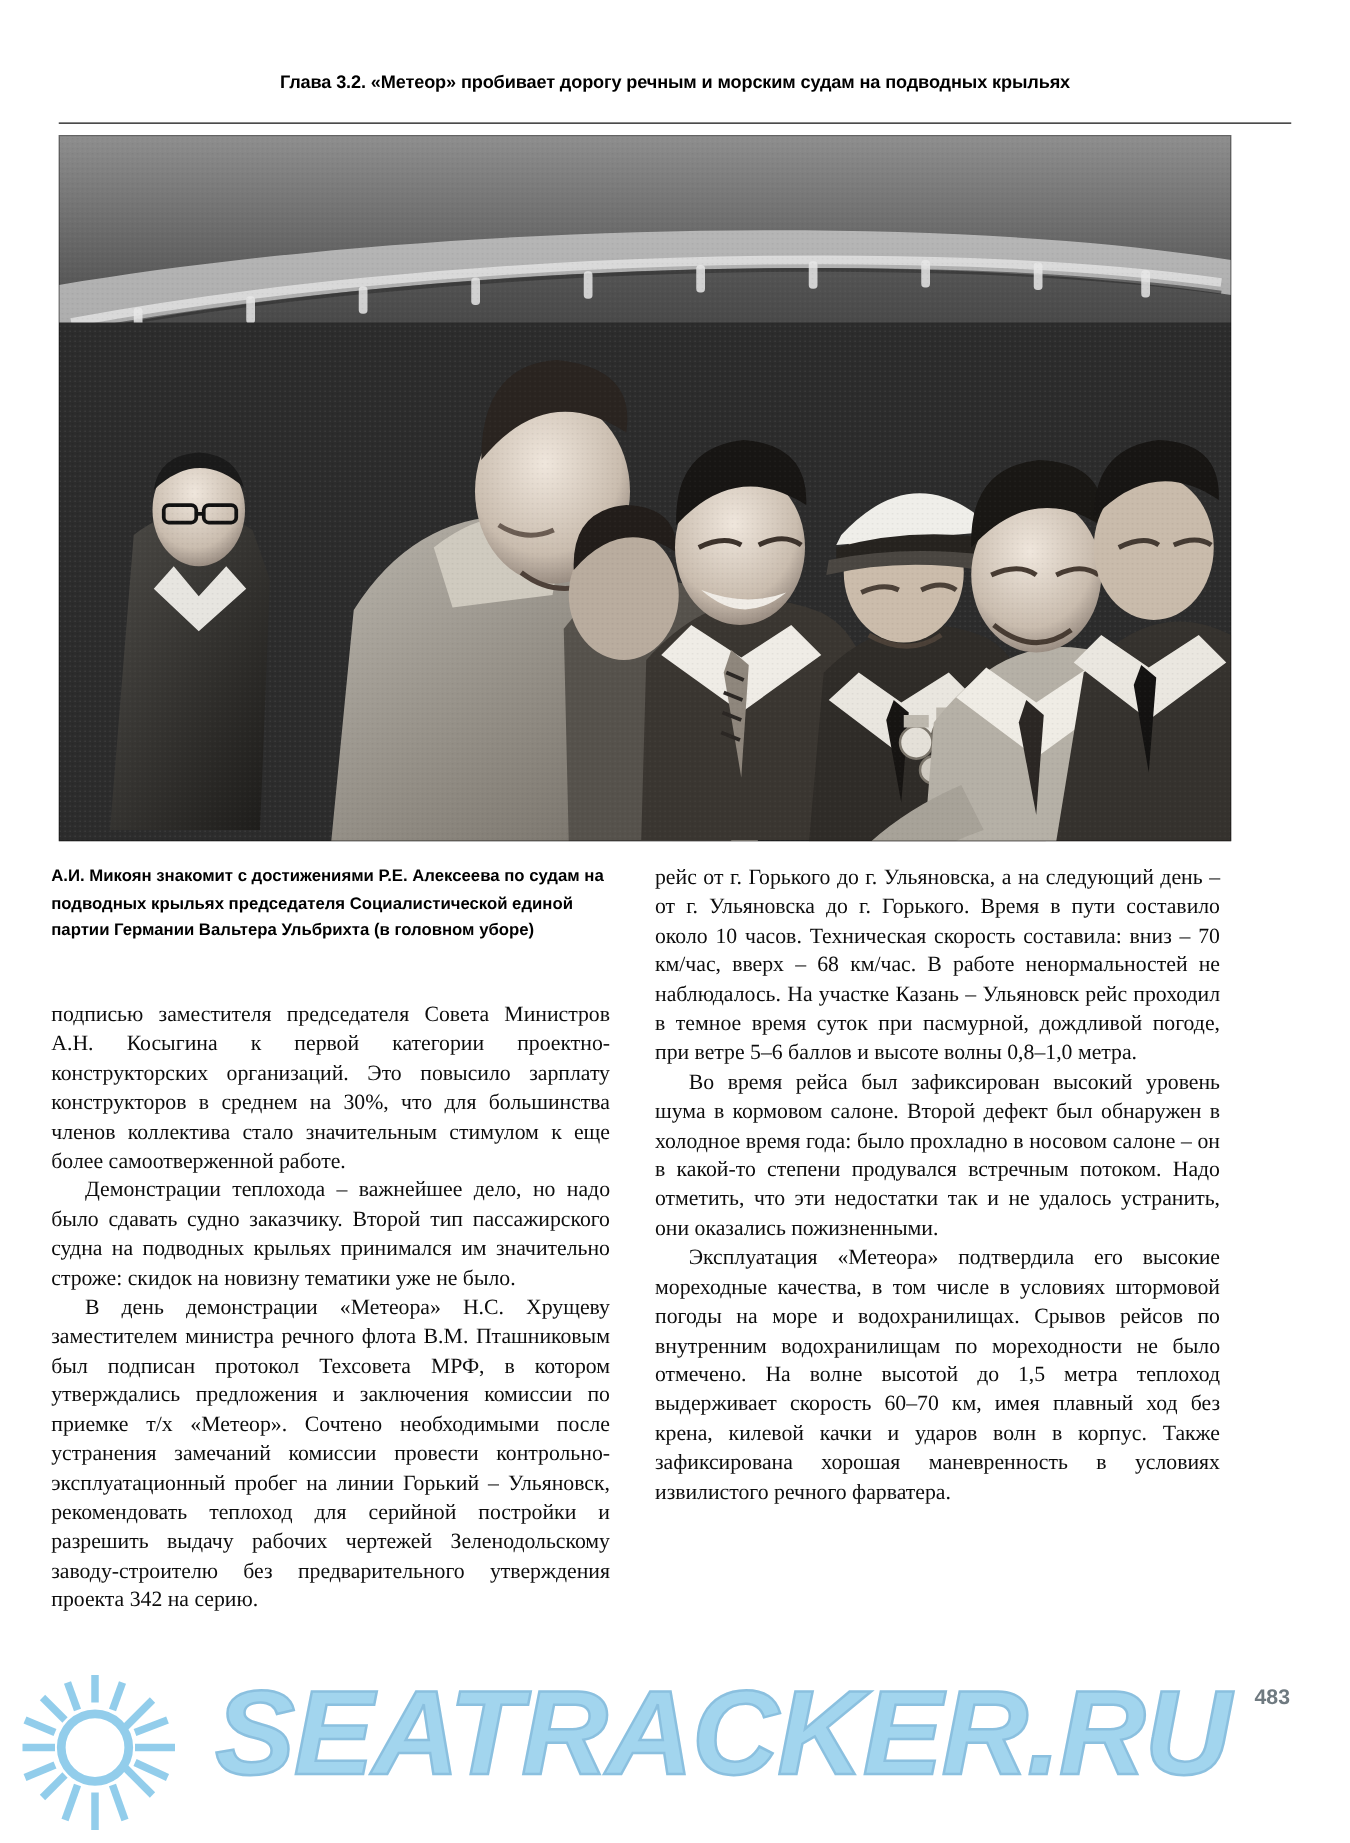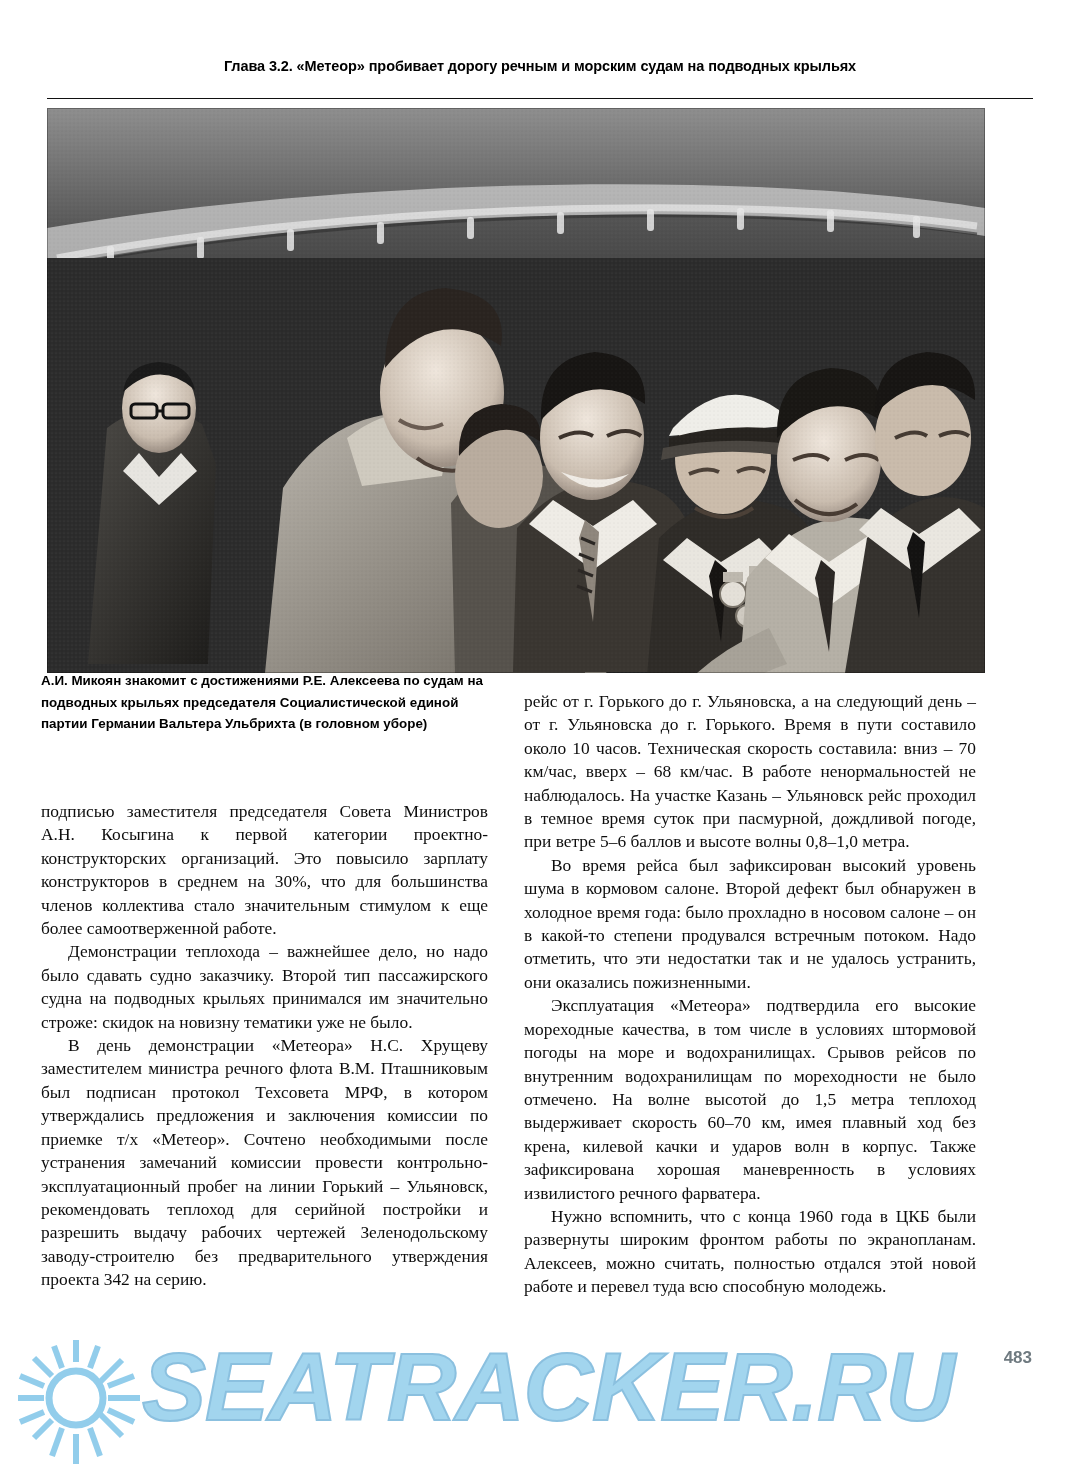--- a/index.html
+++ b/index.html
@@ -55,21 +55,21 @@
   }
   .photo-svg {
     display: block;
     width: 100%;
     height: 100%;
   }
 
   
   .caption {
     position: absolute;
-    top: 670px;
+    top: 690px;
     left: 41px;
     width: 447px;
     font-family: "Liberation Sans", sans-serif;
     font-size: 13.4px;
     font-weight: bold;
     line-height: 1.62;
     color: #000;
     text-align: left;
   }
 
@@ -115,21 +115,21 @@
   .watermark {
     position: absolute;
     left: 0;
     top: 1330px;
     width: 1080px;
     height: 144px;
     pointer-events: none;
   }
   .wm-text {
     position: absolute;
-    left: 142px;
+    left: 172px;
     top: 2px;
     font-family: "Liberation Sans", sans-serif;
     font-size: 96px;
     font-weight: bold;
     font-style: italic;
     letter-spacing: -1px;
     color: #7fc5e8;
     opacity: 0.72;
     -webkit-text-stroke: 2px #5fa9d4;
     white-space: nowrap;
@@ -311,21 +311,20 @@
   <div class="col col-left">
     <p class="noindent">подписью заместителя председателя Совета Министров А.Н. Косыгина к первой категории проектно-конструкторских организаций. Это повысило зарплату конструкторов в среднем на 30%, что для большинства членов коллектива стало значительным стимулом к еще более самоотверженной работе.</p>
     <p>Демонстрации теплохода – важнейшее дело, но надо было сдавать судно заказчику. Второй тип пассажирского судна на подводных крыльях принимался им значительно строже: скидок на новизну тематики уже не было.</p>
     <p>В день демонстрации «Метеора» Н.С. Хрущеву заместителем министра речного флота В.М. Пташниковым был подписан протокол Техсовета МРФ, в котором утверждались предложения и заключения комиссии по приемке т/х «Метеор». Сочтено необходимыми после устранения замечаний комиссии провести контрольно-эксплуатационный пробег на линии Горький – Ульяновск, рекомендовать теплоход для серийной постройки и разрешить выдачу рабочих чертежей Зеленодольскому заводу-строителю без предварительного утверждения проекта 342 на серию.</p>
   </div>
 
   <div class="col col-right">
     <p class="noindent">рейс от г. Горького до г. Ульяновска, а на следующий день – от г. Ульяновска до г. Горького. Время в пути составило около 10 часов. Техническая скорость составила: вниз – 70 км/час, вверх – 68 км/час. В работе ненормальностей не наблюдалось. На участке Казань – Ульяновск рейс проходил в темное время суток при пасмурной, дождливой погоде, при ветре 5–6 баллов и высоте волны 0,8–1,0 метра.</p>
     <p>Во время рейса был зафиксирован высокий уровень шума в кормовом салоне. Второй дефект был обнаружен в холодное время года: было прохладно в носовом салоне – он в какой-то степени продувался встречным потоком. Надо отметить, что эти недостатки так и не удалось устранить, они оказались пожизненными.</p>
     <p>Эксплуатация «Метеора» подтвердила его высокие мореходные качества, в том числе в условиях штормовой погоды на море и водохранилищах. Срывов рейсов по внутренним водохранилищам по мореходности не было отмечено. На волне высотой до 1,5 метра теплоход выдерживает скорость 60–70 км, имея плавный ход без крена, килевой качки и ударов волн в корпус. Также зафиксирована хорошая маневренность в условиях извилистого речного фарватера.</p>
-    <p>Нужно вспомнить, что с конца 1960 года в ЦКБ были развернуты широким фронтом работы по экранопланам. Алексеев, можно считать, полностью отдался этой новой работе и перевел туда всю способную молодежь.</p>
   </div>
 
   <div class="page-number">483</div>
 
   <div class="watermark">
     <svg class="wm-sun" viewBox="0 0 140 134">
       <g fill="#7fc5e8" opacity="0.85">
         <circle cx="70" cy="62" r="27" fill="none" stroke="#7fc5e8" stroke-width="7"></circle>
         <g stroke="#7fc5e8" stroke-width="6" stroke-linecap="butt">
           <path d="M70,4 L70,26"></path>

